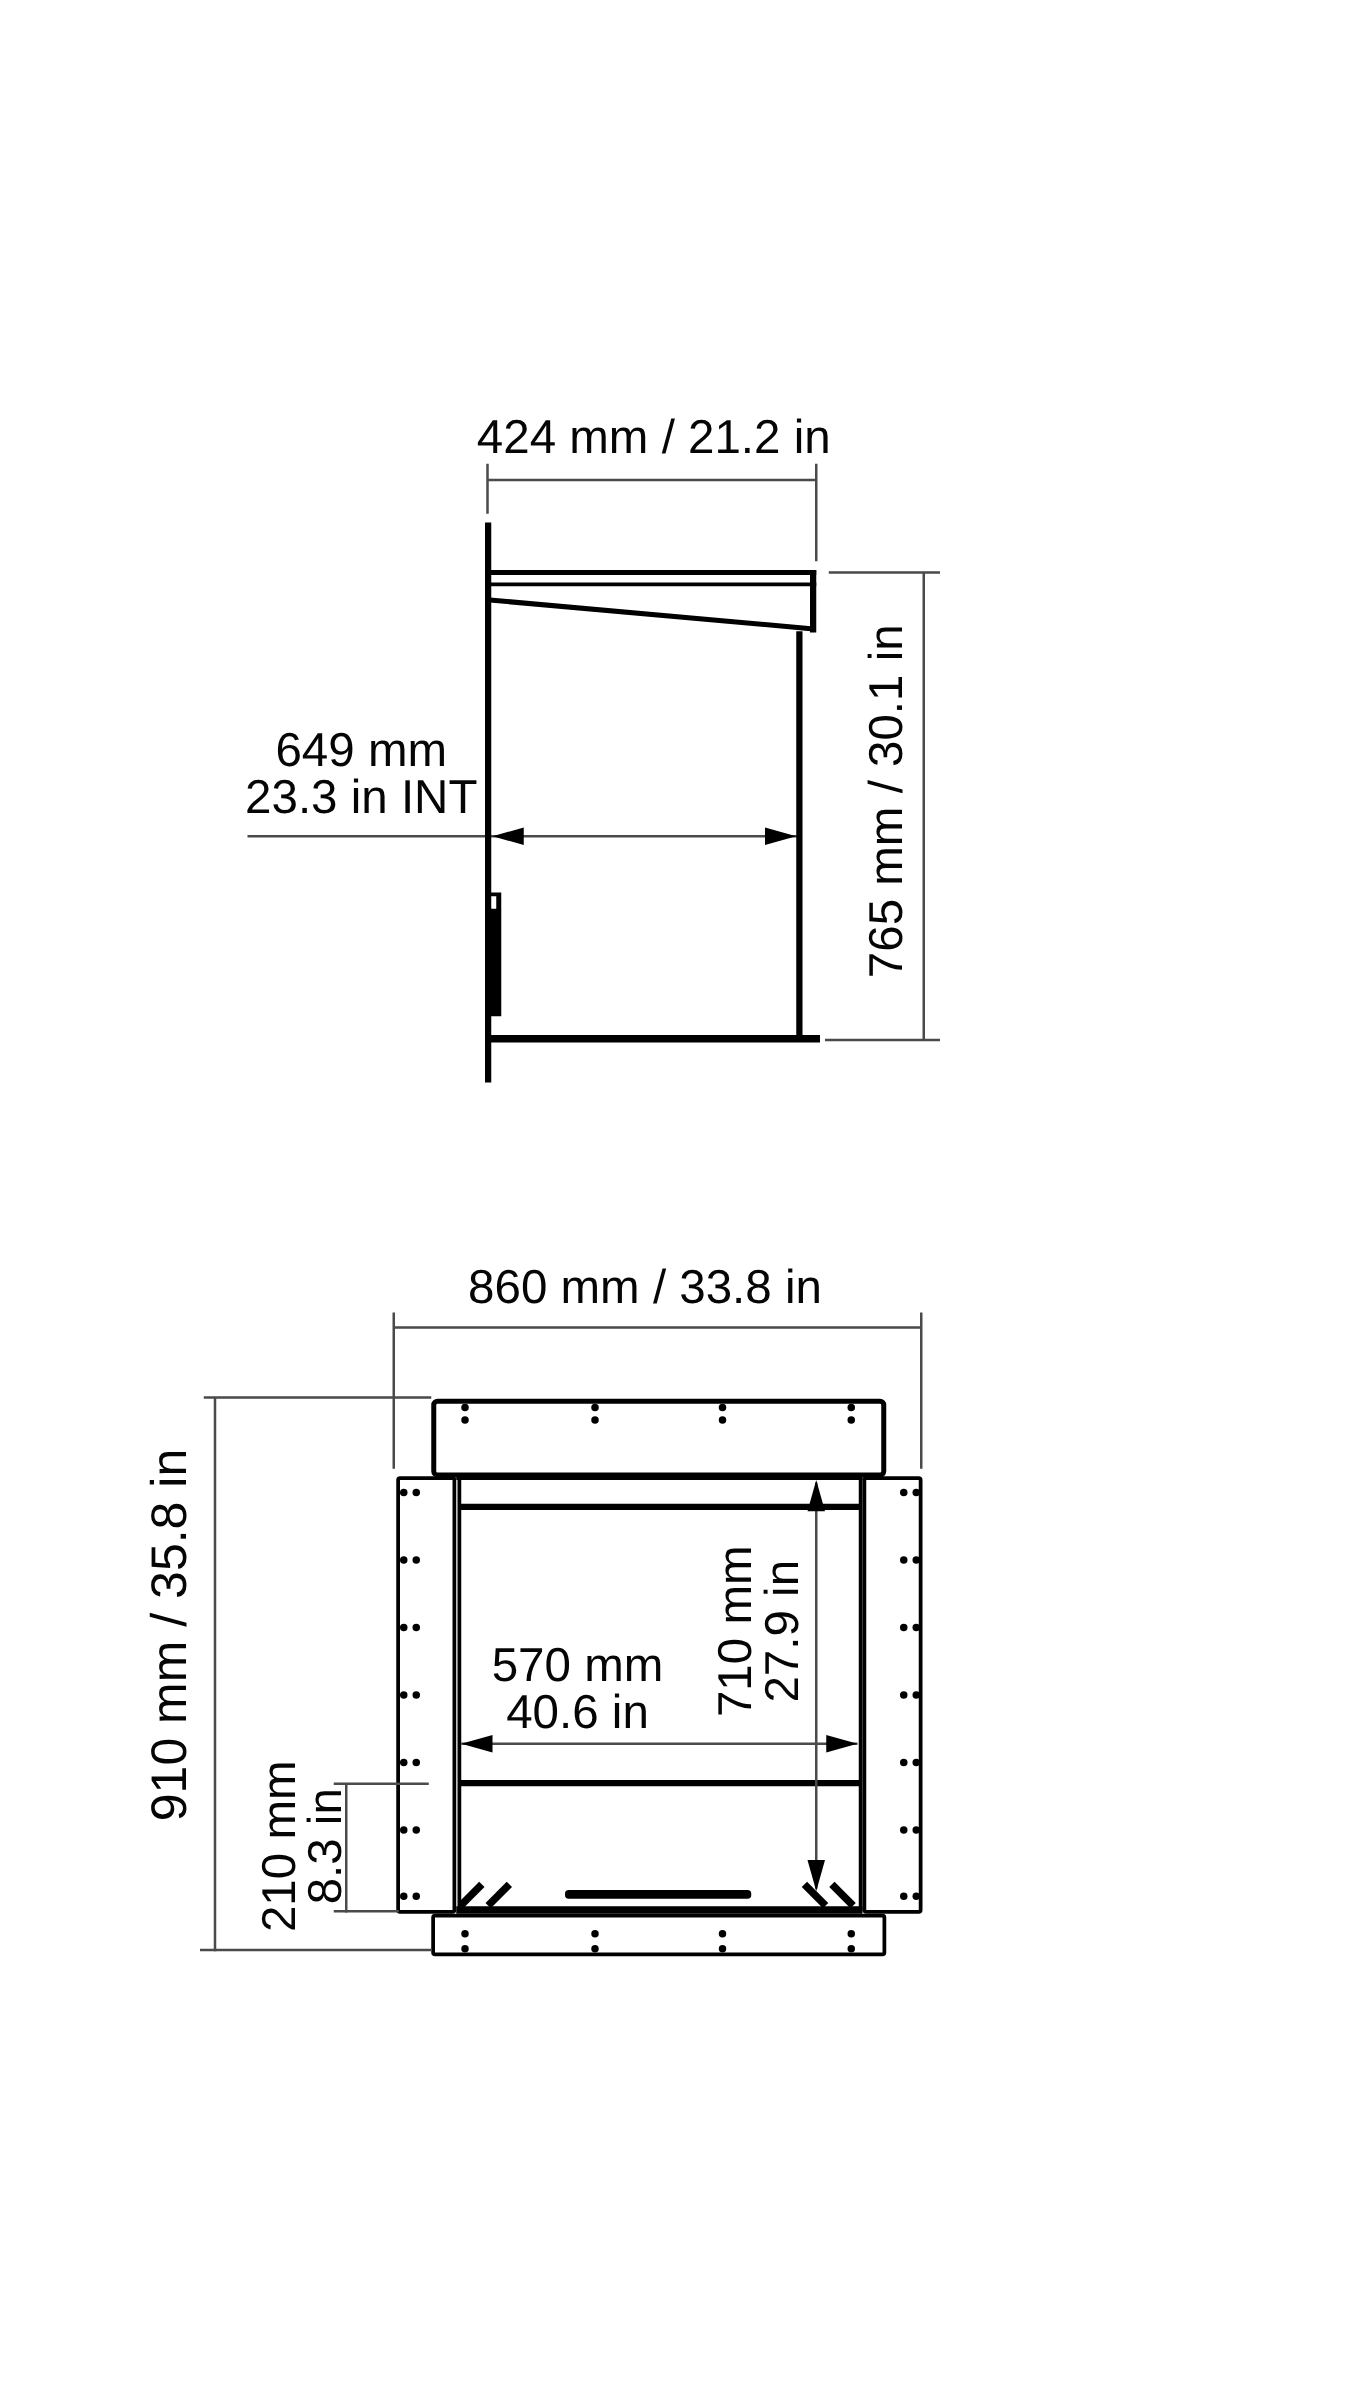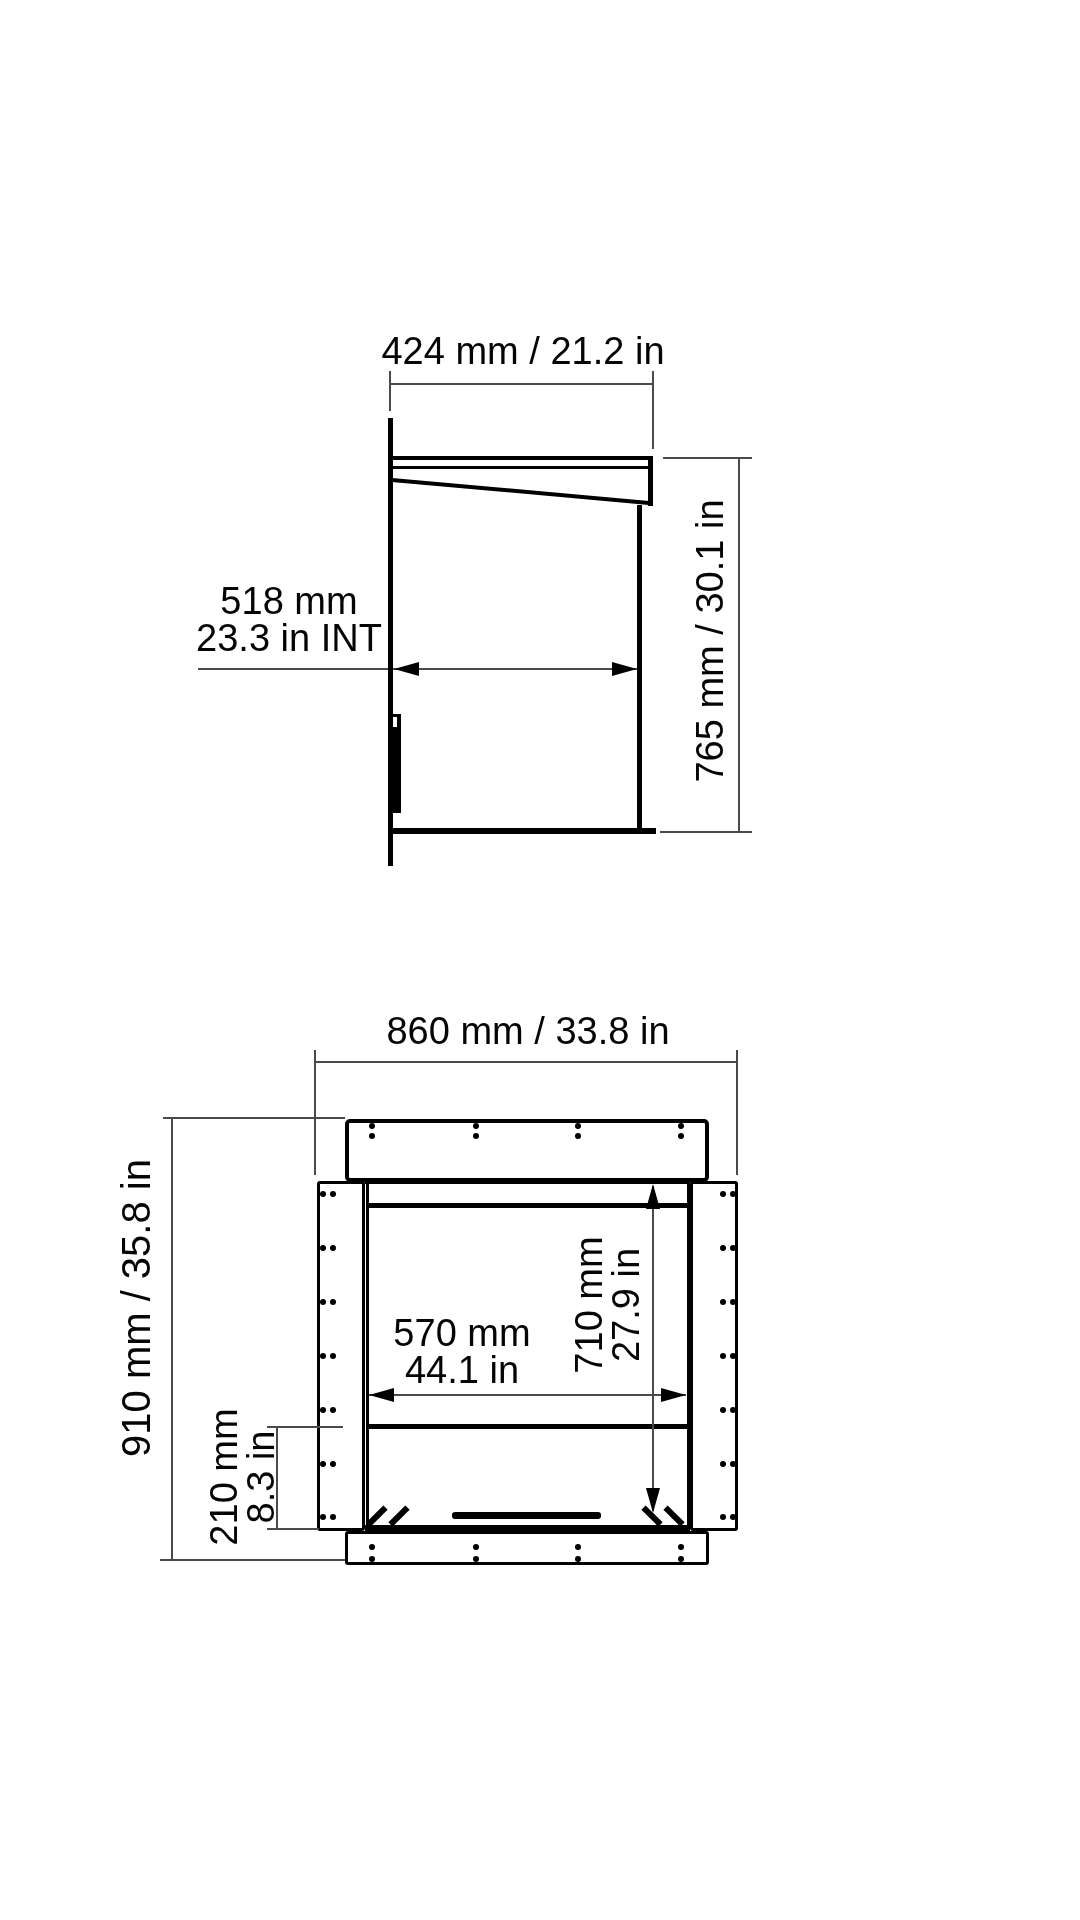--- a/index.html
+++ b/index.html
@@ -37,21 +37,21 @@
 <div id="canvas">
 
   <div>
 
     <div class="lbl" style="left:523px; top:351px;">424 mm / 21.2 in</div>
     <div class="dl" style="left:390px; top:383px; width:263px; height:2px;"></div>
     <div class="dl" style="left:389px; top:371px; width:2px; height:40px;"></div>
     <div class="dl" style="left:652px; top:371px; width:2px; height:78px;"></div>
 
     <div class="lbl" style="left:289px; top:620px;">
-      <div>518 mm</div>
+      <div>649 mm</div>
       <div>23.3 in INT</div>
     </div>
     <div class="dl" style="left:198px; top:668px; width:440px; height:2px;"></div>
 
     <div class="dl" style="left:663px; top:457px; width:89px; height:2px;"></div>
     <div class="dl" style="left:660px; top:831px; width:92px; height:2px;"></div>
     <div class="dl" style="left:738px; top:458px; width:2px; height:374px;"></div>
     <div class="lbl rot" style="left:710px; top:641px;">765 mm / 30.1 in</div>
 
     <div class="ln" style="left:388px; top:418px; width:5px; height:448px;"></div>
@@ -82,33 +82,33 @@
     <div class="ln" style="left:367px; top:1203px; width:321px; height:5px;"></div>
     <div class="ln" style="left:367px; top:1424px; width:321px; height:5px;"></div>
     <div class="ln" style="left:365px; top:1525px; width:325px; height:6px;"></div>
 
     <div class="diag" style="left:374px; top:1504px; transform:rotate(45deg);"></div>
     <div class="diag" style="left:396px; top:1504px; transform:rotate(45deg);"></div>
     <div class="ln" style="left:452px; top:1512px; width:149px; height:7px; border-radius:3px;"></div>
     <div class="diag" style="left:649px; top:1504px; transform:rotate(-45deg);"></div>
     <div class="diag" style="left:671px; top:1504px; transform:rotate(-45deg);"></div>
 
-    <div class="lbl" style="left:528px; top:1031px;text-align:right;">860 mm / 33.8 in</div>
+    <div class="lbl" style="left:516px; top:1031px;text-align:right;">860 mm / 33.8 in</div>
     <div class="dl" style="left:315px; top:1061px; width:422px; height:2px;"></div>
     <div class="dl" style="left:314px; top:1050px; width:2px; height:125px;"></div>
     <div class="dl" style="left:736px; top:1050px; width:2px; height:125px;"></div>
 
     <div class="lbl rot big" style="left:136px; top:1308px;">910 mm / 35.8 in</div>
     <div class="dl" style="left:163px; top:1117px; width:182px; height:2px;"></div>
     <div class="dl" style="left:160px; top:1559px; width:185px; height:2px;"></div>
     <div class="dl" style="left:171px; top:1118px; width:2px; height:443px;"></div>
 
     <div class="lbl" style="left:462px; top:1352px;">
       <div>570 mm</div>
-      <div>44.1 in</div>
+      <div>40.6 in</div>
     </div>
     <div class="dl" style="left:369px; top:1394px; width:317px; height:2px;"></div>
     <div class="ar ar-left" style="left:369px; top:1388px;"></div>
     <div class="ar ar-right" style="left:661px; top:1388px;"></div>
 
     <div class="lbl rot" style="left:608px; top:1305px;">
       <div>710 mm</div>
       <div>27.9 in</div>
     </div>
     <div class="dl" style="left:652px; top:1186px; width:2px; height:325px;"></div>

